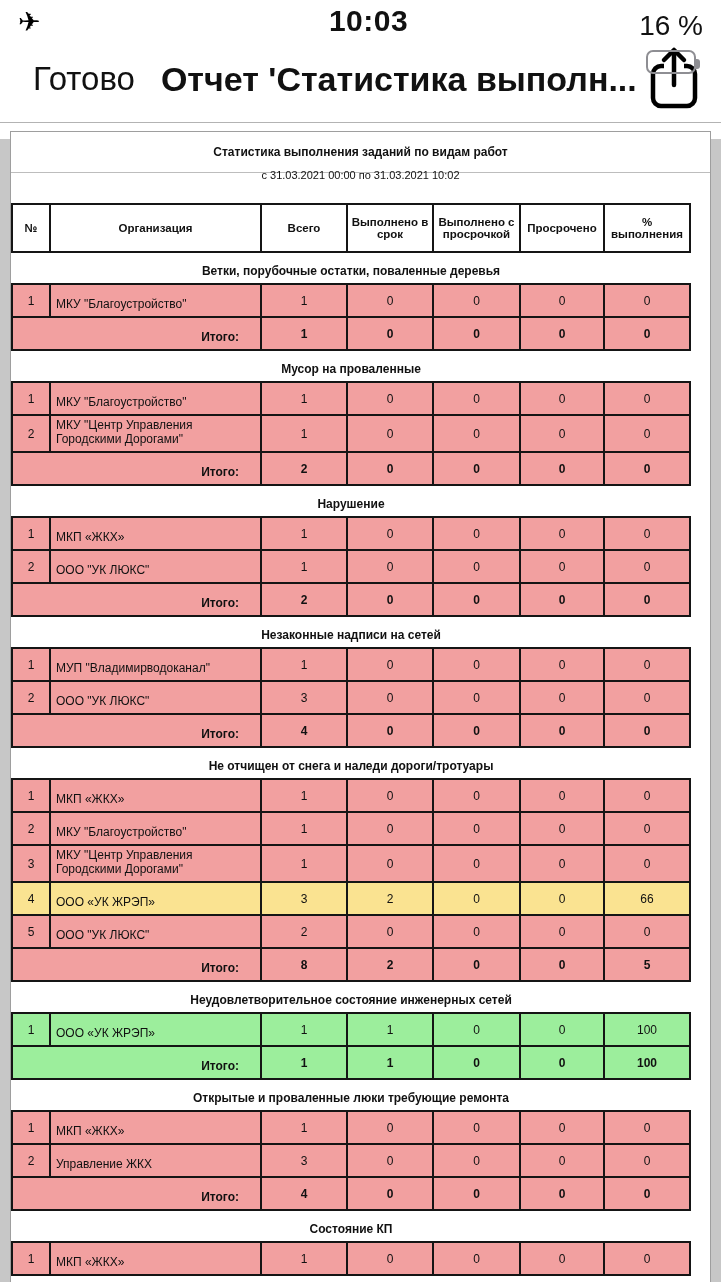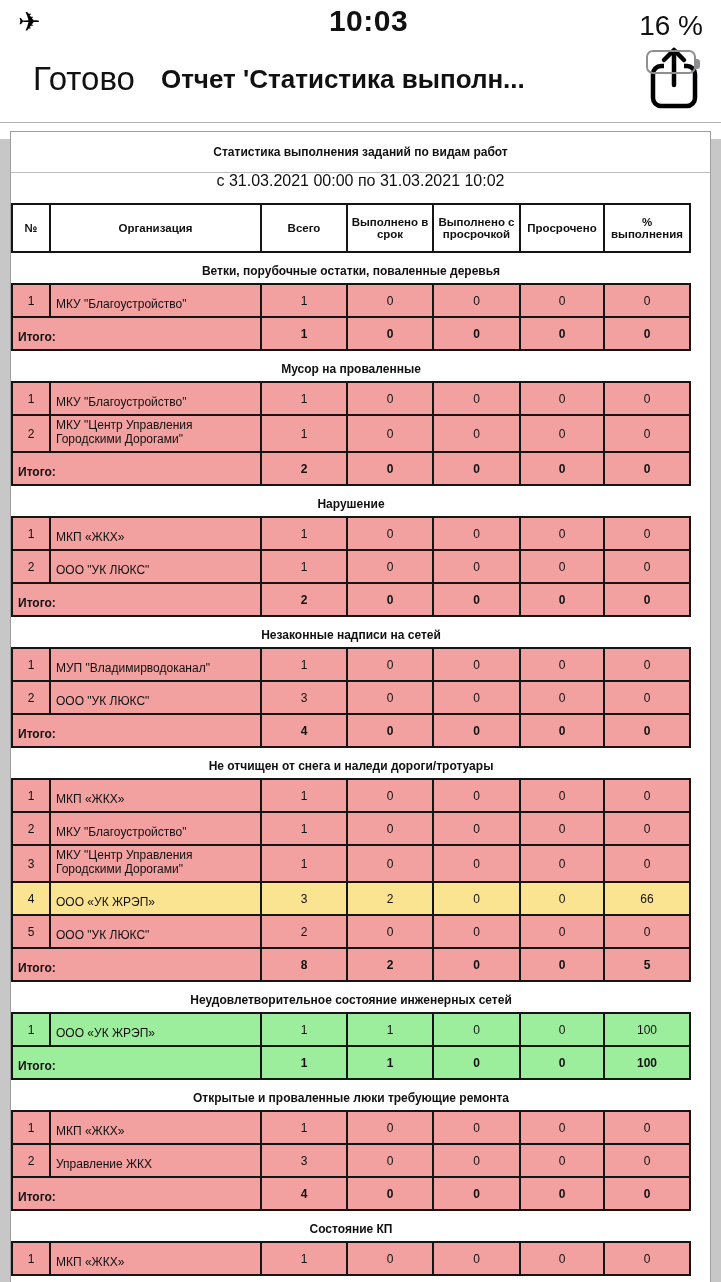--- a/index.html
+++ b/index.html
@@ -18,49 +18,49 @@
              border-radius:7px; padding:2px; }
   .battery-fill { height:100%; width:9px; border-radius:3px; }
   .battery-nub { position:absolute; right:-6px; top:7px; width:4px; height:10px;
                  background:#8e8e93; border-radius:0 3px 3px 0; }
 
   
   .nav-bar { height:81px; background:#fff; border-bottom:1px solid #b3b3b3;
              display:flex; align-items:center; padding:0 16px 6px 33px; }
   .nav-done { font-size:33px; font-weight:400; color:#111; background:none; border:none;
               font-family:"Liberation Sans", sans-serif; padding:0; margin-right:26px; }
-  .nav-title { font-size:26px; font-weight:600; color:#111; white-space:nowrap;
+  .nav-title { font-size:34px; font-weight:600; color:#111; white-space:nowrap;
                overflow:hidden; flex:1; }
   .share-btn { background:none; border:none; padding:0 4px; margin-left:8px; }
 
   
   .content { position:relative; height:1158px; background:#c7c7c7; }
   .content-top-strip { position:absolute; top:0; left:0; right:0; height:8px; background:#fff; }
   .page { position:relative; margin:8px 10px 0 10px; width:701px; min-height:1200px;
           background:#fff; border:1px solid #9e9e9e; }
   .doc-title { height:41px; border-bottom:1px solid #bdbdbd; display:flex;
                align-items:center; justify-content:center; font-size:12px;
                font-weight:bold; color:#111; }
   .doc-period { height:30px; display:flex; align-items:flex-end; justify-content:center;
-                padding-bottom:13px; font-size:16px; color:#111; }
+                padding-bottom:22px; font-size:11px; color:#111; }
 
   
   table.report { border-collapse:collapse; table-layout:fixed; width:678px;
                  font-size:12px; color:#111; }
   table.report th { border:2px solid #151515; background:#fff; font-weight:bold;
                     font-size:11.5px; height:48px; text-align:center;
                     vertical-align:middle; padding:1px; }
   td.sec { border:none; background:#fff; height:32px; text-align:center;
            vertical-align:bottom; font-weight:bold; padding:0 2px 5px; }
   tr.data td, tr.total td { border:2px solid #151515; height:33px; }
   td.num  { text-align:center; vertical-align:middle; }
   td.org  { vertical-align:bottom; padding:2px 5px 5px; }
   td.val  { text-align:center; vertical-align:middle; }
   tr.total td { font-weight:bold; }
-  td.tlabel { text-align:left; vertical-align:bottom; padding:0 5px 5px; }
+  td.tlabel { text-align:right; vertical-align:bottom; padding:0 21px 5px; }
   tr.c-pink td   { background:var(--pink); }
   tr.c-yellow td { background:var(--yellow); }
   tr.c-green td  { background:var(--green); }
 </style>
 </head>
 <body>
 
 <div class="status-bar">
   <span class="sb-plane">✈</span>
   <div class="sb-time">10:03</div>

